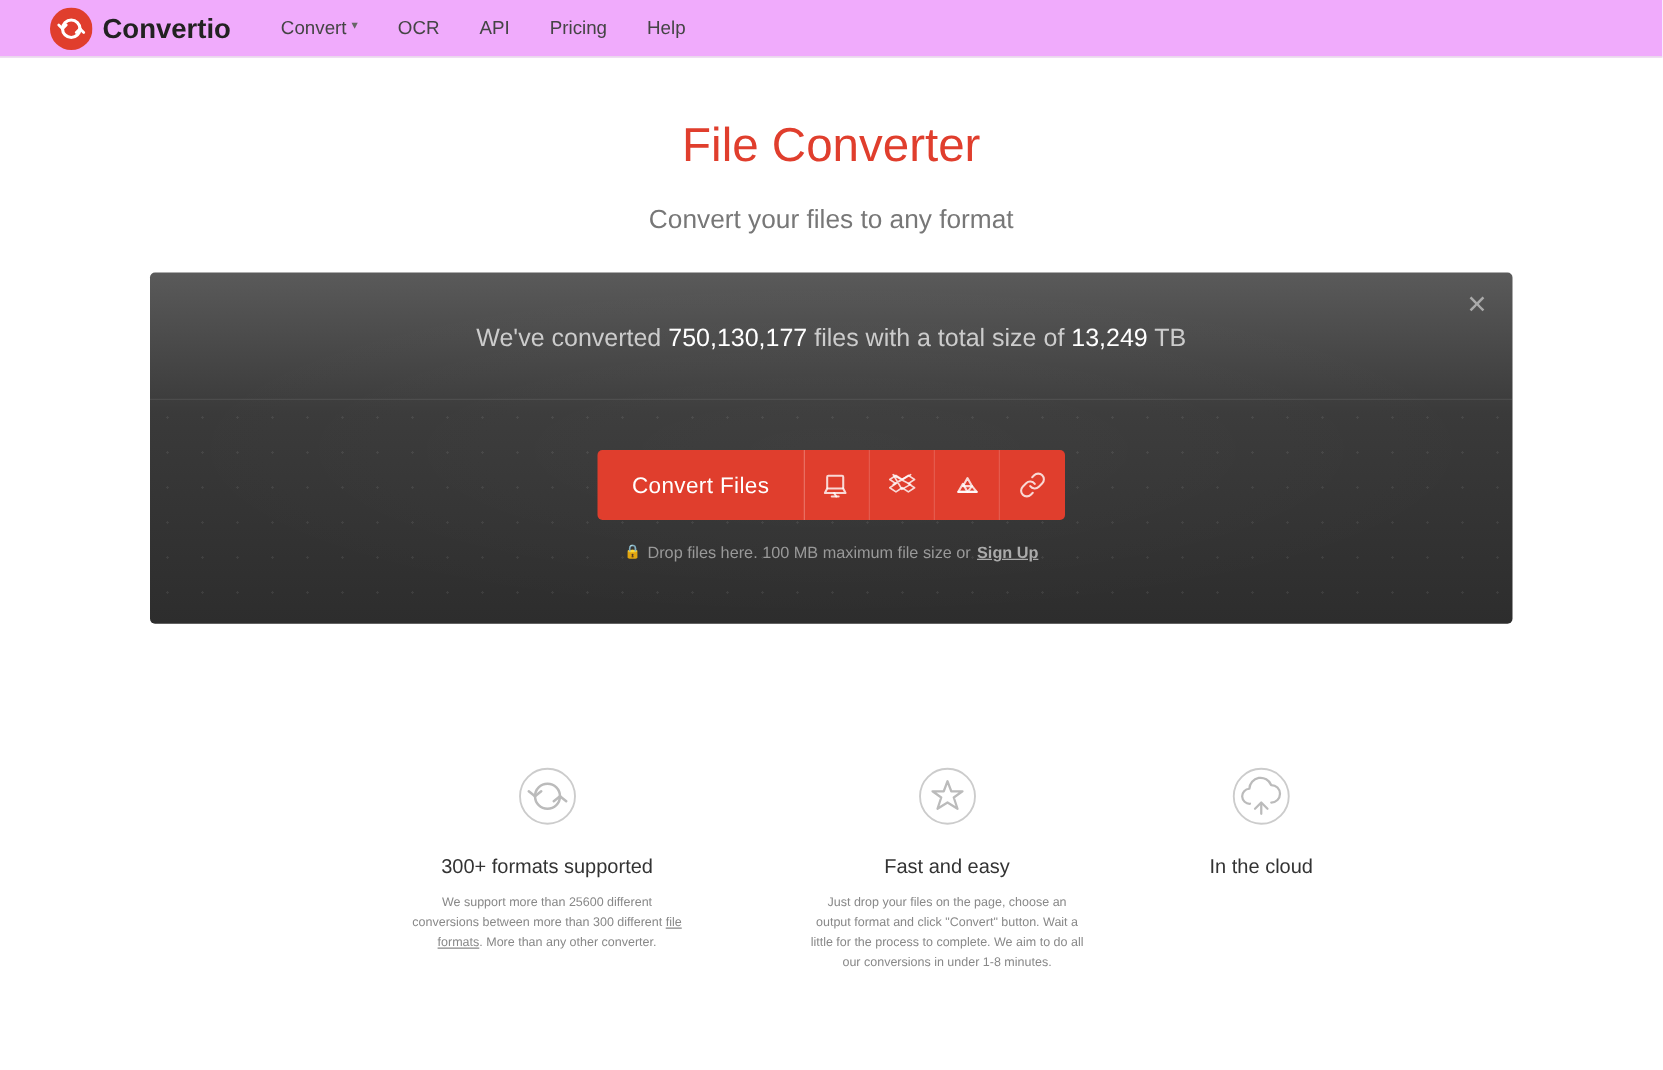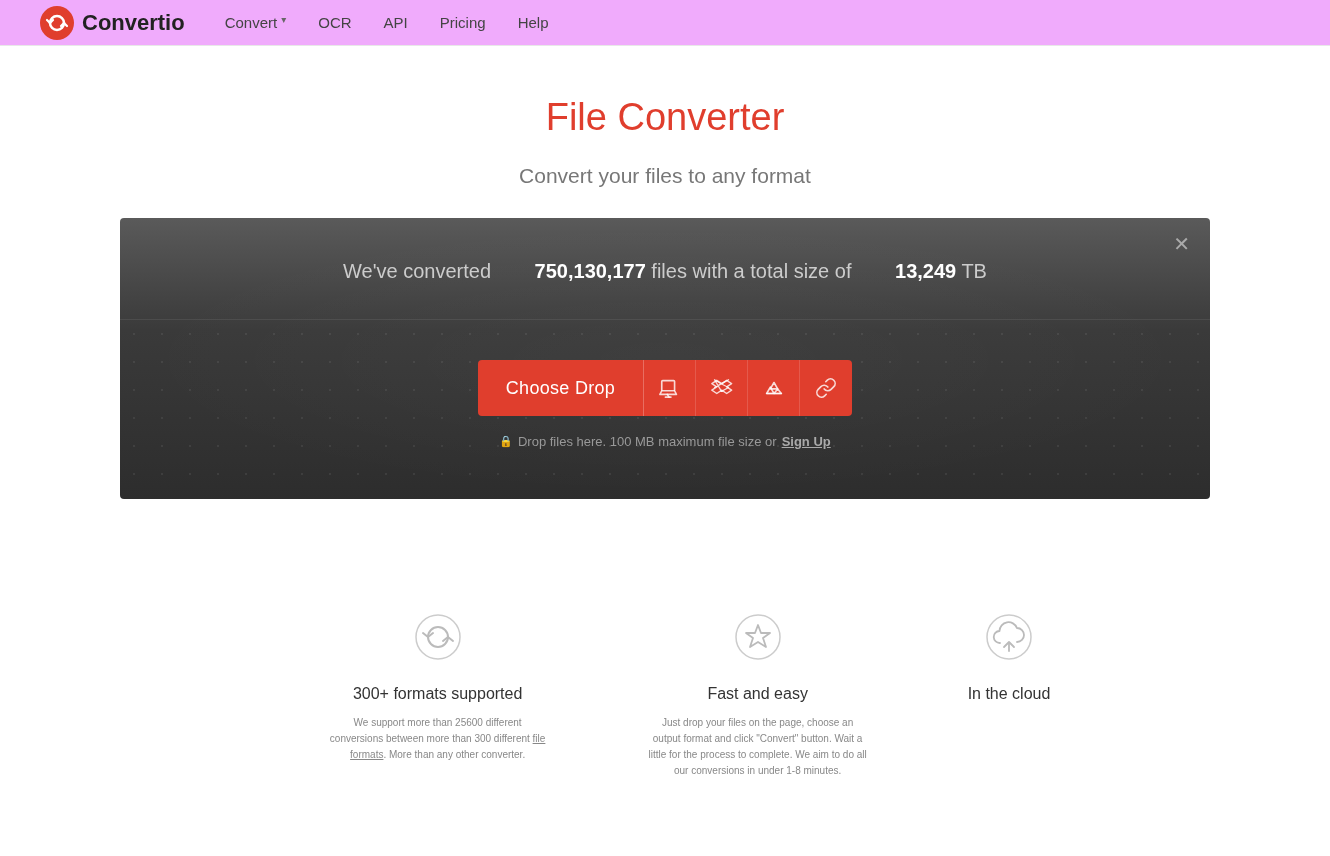--- a/index.html
+++ b/index.html
@@ -85,22 +85,21 @@
     .stats-bar {
       padding: 42px 20px 36px;
       text-align: center;
       color: #ccc;
       font-size: 20px;
       font-weight: 300;
       border-bottom: 1px solid rgba(255,255,255,0.08);
     }
     .stats-bar strong {
       color: #fff;
-      font-weight: 700;
-      margin-left: 38px;
+      font-weight: 400;
     }
     .close-btn {
       position: absolute;
       top: 16px;
       right: 20px;
       color: #aaa;
       font-size: 20px;
       cursor: pointer;
       background: none;
       border: none;
@@ -246,21 +245,21 @@
 </section>
 
 <div class="converter-box">
   <div class="converter-box-inner">
     <button class="close-btn" title="Close">✕</button>
     <div class="stats-bar">
       <span>We've converted </span><strong>750,130,177</strong><span> files with a total size of </span><strong>13,249</strong><span> TB</span>
     </div>
     <div class="upload-area">
       <div class="choose-btn">
-        <span class="choose-label">Choose Drop</span>
+        <span class="choose-label">Convert Files</span>
         <div class="choose-icons">
 
           <button class="choose-icon-btn" title="From device">
             <svg width="22" height="22" viewBox="0 0 24 24" fill="none" stroke="currentColor" stroke-width="1.8" stroke-linecap="round" stroke-linejoin="round">
               <rect x="3" y="4" width="14" height="11" rx="1"></rect>
               <polyline points="3,15 1,19 19,19 17,15"></polyline>
               <line x1="9" y1="19" x2="11" y2="22"></line>
               <line x1="7" y1="22" x2="13" y2="22"></line>
             </svg>
           </button>

